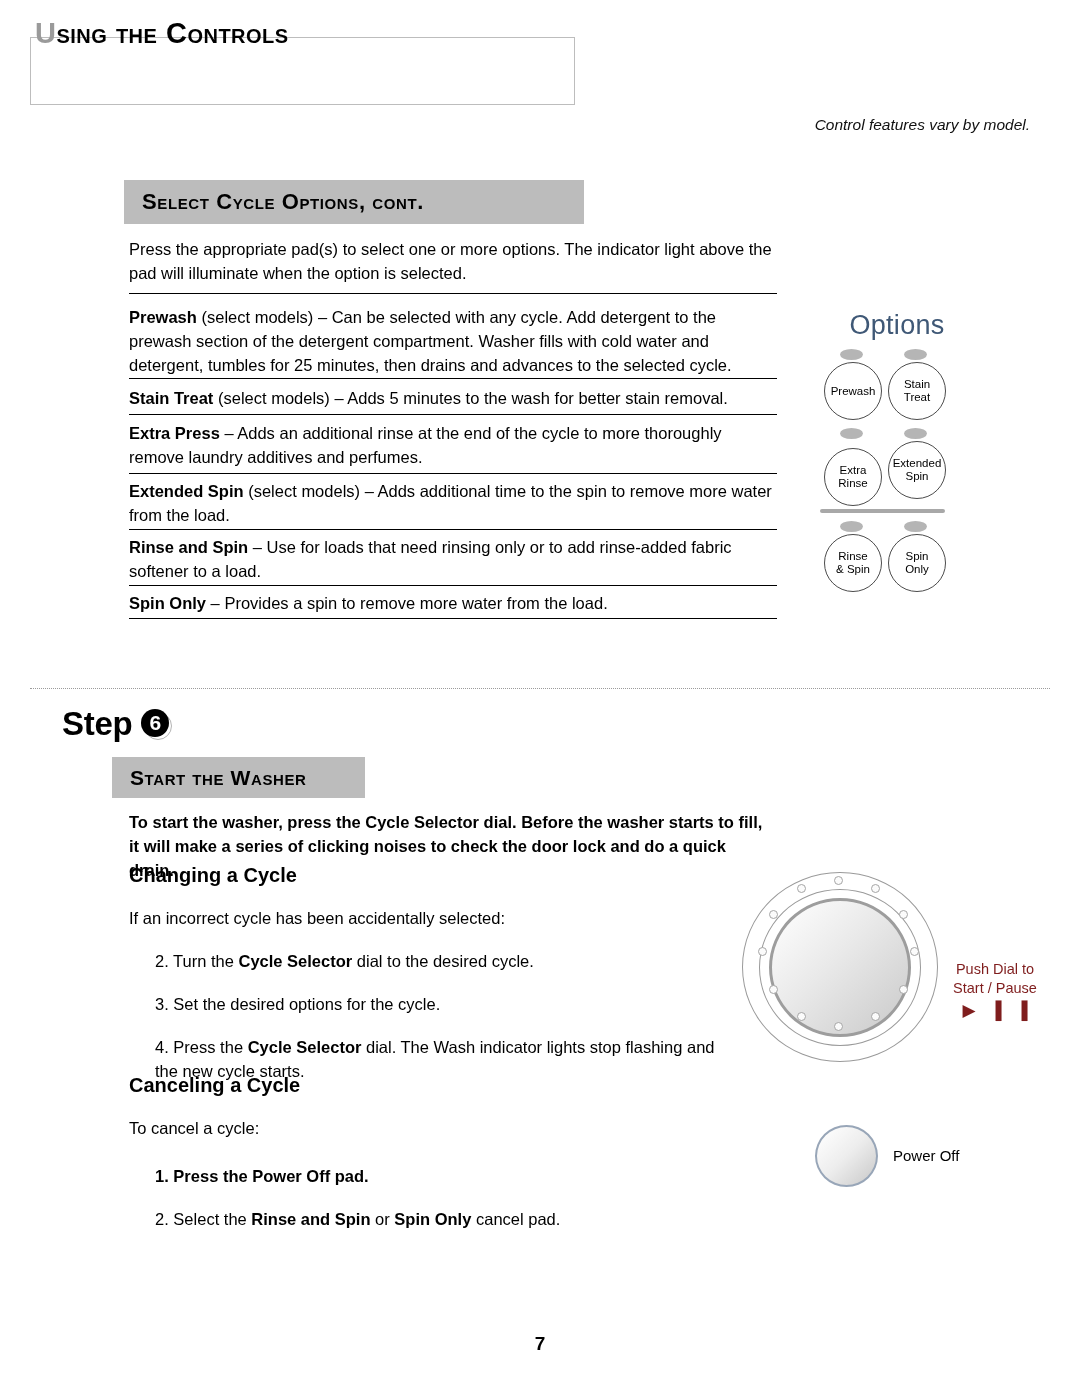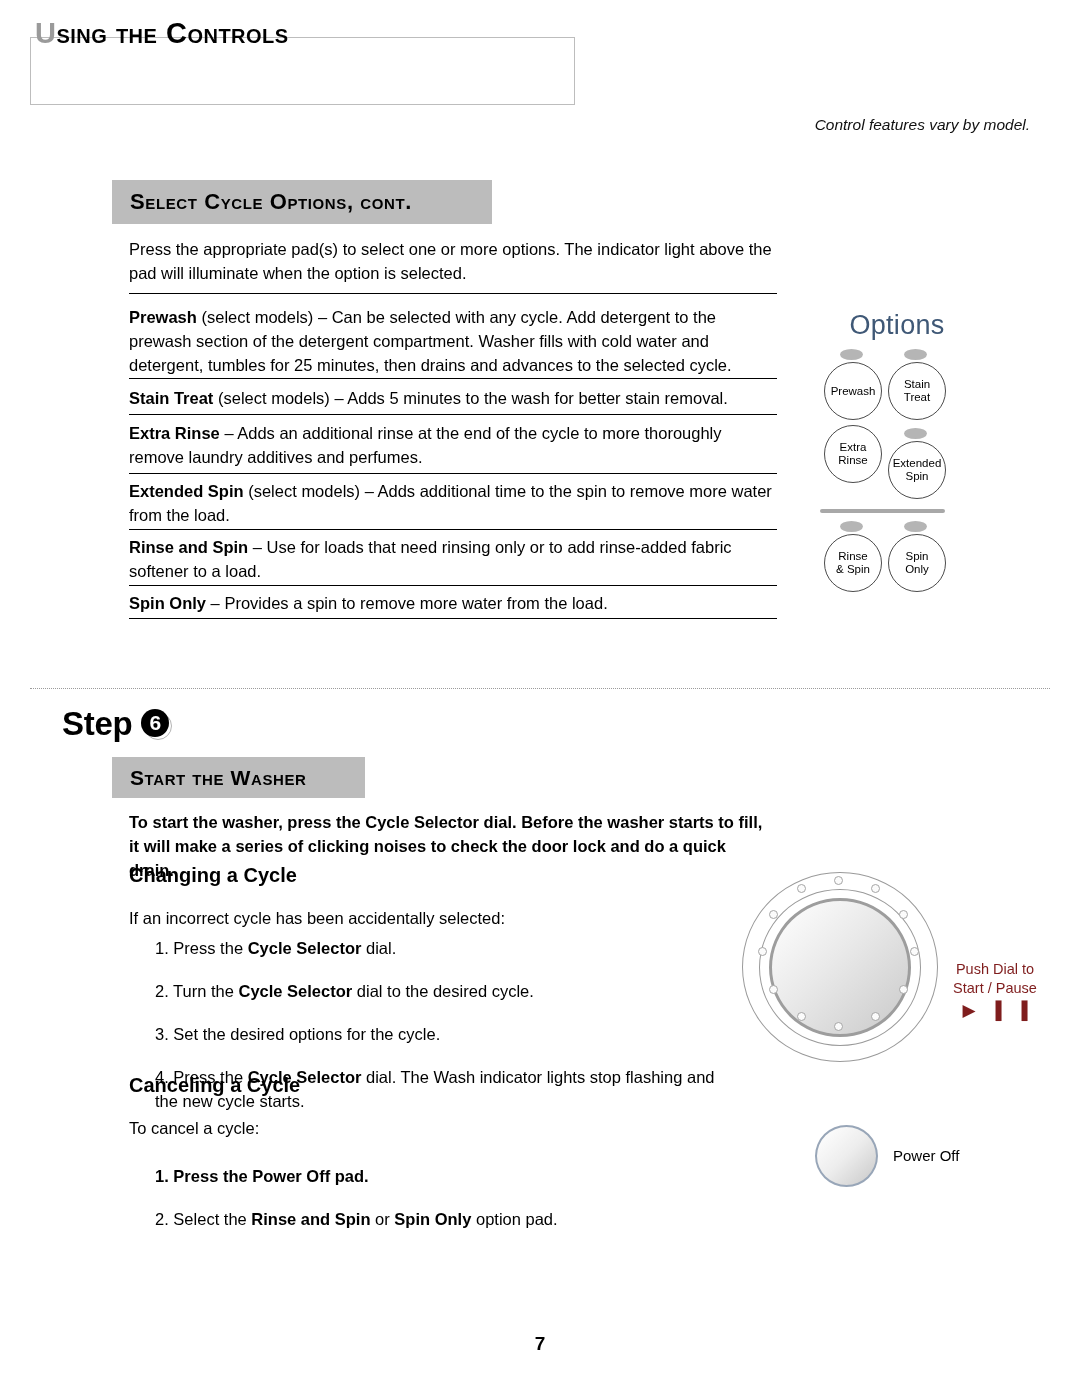--- a/index.html
+++ b/index.html
@@ -55,23 +55,23 @@
     color: #000;
     font-weight: bold;
     font-variant: small-caps;
     letter-spacing: 0.6px;
     display: flex;
     align-items: center;
     padding-left: 18px;
     box-sizing: border-box;
   }
   #banner-select-cycle {
-    left: 112px;
+    left: 124px;
     top: 180px;
-    width: 380px;
+    width: 460px;
     height: 44px;
     font-size: 22px;
   }
   #banner-start-washer {
     left: 112px;
     top: 757px;
     width: 253px;
     height: 41px;
     font-size: 21px;
   }
@@ -321,21 +321,21 @@
   <p><b>Prewash</b><span> (select models) – </span><span>Can be selected with any cycle. Add detergent to the prewash section of the detergent compartment. Washer fills with cold water and detergent, tumbles for 25 minutes, then drains and advances to the selected cycle.</span></p>
 </div>
 
 <hr class="rule" style="top:378px">
 <div class="opt-block" style="top:386px">
   <p><b>Stain Treat</b><span> (select models) – </span><span>Adds 5 minutes to the wash for better stain removal.</span></p>
 </div>
 
 <hr class="rule" style="top:414px">
 <div class="opt-block" style="top:421px">
-  <p><b>Extra Rinse</b><span> – </span><span>Adds an additional rinse at the end of the cycle to more thoroughly remove laundry additives and perfumes.</span></p>
+  <p><b>Extra Press</b><span> – </span><span>Adds an additional rinse at the end of the cycle to more thoroughly remove laundry additives and perfumes.</span></p>
 </div>
 
 <hr class="rule" style="top:473px">
 <div class="opt-block" style="top:479px">
   <p><b>Extended Spin</b><span> (select models) – </span><span>Adds additional time to the spin to remove more water from the load.</span></p>
 </div>
 
 <hr class="rule" style="top:529px">
 <div class="opt-block" style="top:535px">
   <p><b>Rinse and Spin</b><span> – </span><span>Use for loads that need rinsing only or to add rinse-added fabric softener to a load.</span></p>
@@ -358,21 +358,21 @@
     <span></span>
   </div>
   <div class="opt-btn" style="left:76px; top:52px;">
     <span>Stain</span>
     <span>Treat</span>
   </div>
 
   <div class="opt-led" style="left:28px; top:118px;"></div>
   <div class="opt-led" style="left:92px; top:118px;"></div>
 
-  <div class="opt-btn" style="left:12px; top:115px;">
+  <div class="opt-btn" style="left:12px; top:138px;">
     <span>Extra</span>
     <span>Rinse</span>
   </div>
   <div class="opt-btn" style="left:76px; top:131px;">
     <span>Extended</span>
     <span>Spin</span>
   </div>
 
   <div class="opt-divider" style="left:8px; top:199px; width:125px;"></div>
 
@@ -402,24 +402,20 @@
 <div class="banner" id="banner-start-washer">Start the Washer</div>
 
 <div class="col" style="top:810px; width:645px;font-weight:bold;">
   <p class="body"><span>To start the washer, press the </span><b>Cycle Selector</b><span> dial. Before the washer starts to fill, it will make a series of clicking noises to check the door lock and do a quick drain.</span></p>
 </div>
 
 <div class="col" style="top:864px; width:600px;">
   <h4 class="sub">Changing a Cycle</h4>
   <p class="body" style="margin-top:19px;">If an incorrect cycle has been accidentally selected:</p>
 
-  <p class="body indent" style="margin-top:6px;">
-    <span>1.</span>
-    <span>Press the </span><b>Cycle Selector</b><span> dial.</span>
-  </p>
 
   <p class="body indent" style="margin-top:19px;">
     <span>2.</span>
     <span>Turn the </span><b>Cycle Selector</b><span> dial to the desired cycle.</span>
   </p>
 
   <p class="body indent" style="margin-top:19px;">
     <span>3.</span>
     <span>Set the desired options for the cycle.</span>
   </p>
@@ -434,21 +430,21 @@
   <h4 class="sub">Canceling a Cycle</h4>
   <p class="body" style="margin-top:19px;">To cancel a cycle:</p>
 
   <p class="body indent" style="margin-top:24px;font-weight:bold;">
     <span>1.</span>
     <span>Press the </span><b>Power Off</b><span> pad.</span>
   </p>
 
   <p class="body indent" style="margin-top:19px;">
     <span>2.</span>
-    <span>Select the </span><b>Rinse and Spin</b><span> or </span><b>Spin Only</b><span> option pad.</span>
+    <span>Select the </span><b>Rinse and Spin</b><span> or </span><b>Spin Only</b><span> cancel pad.</span>
   </p>
 
 </div>
 
 <div id="dial-graphic">
   <div class="dial-ring-outer"></div>
   <div class="dial-ring-inner"></div>
   <div class="dial-knob"></div>
   <span class="dial-dot" style="left:92px; top:4px;"></span>
   <span class="dial-dot" style="left:129px; top:12px;"></span>

